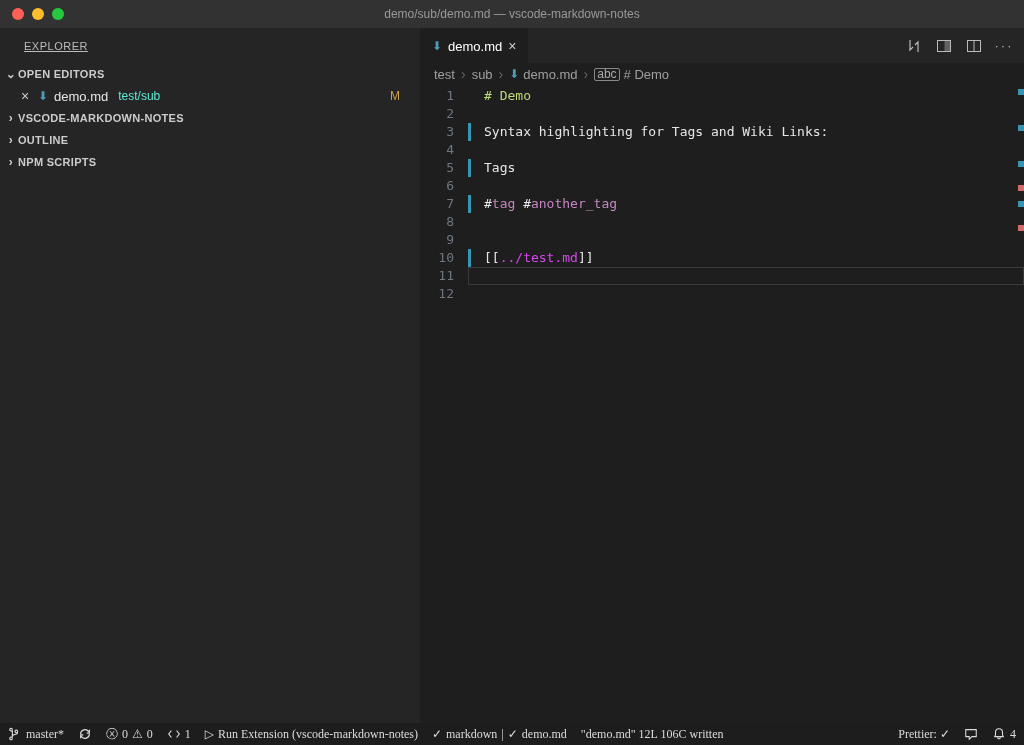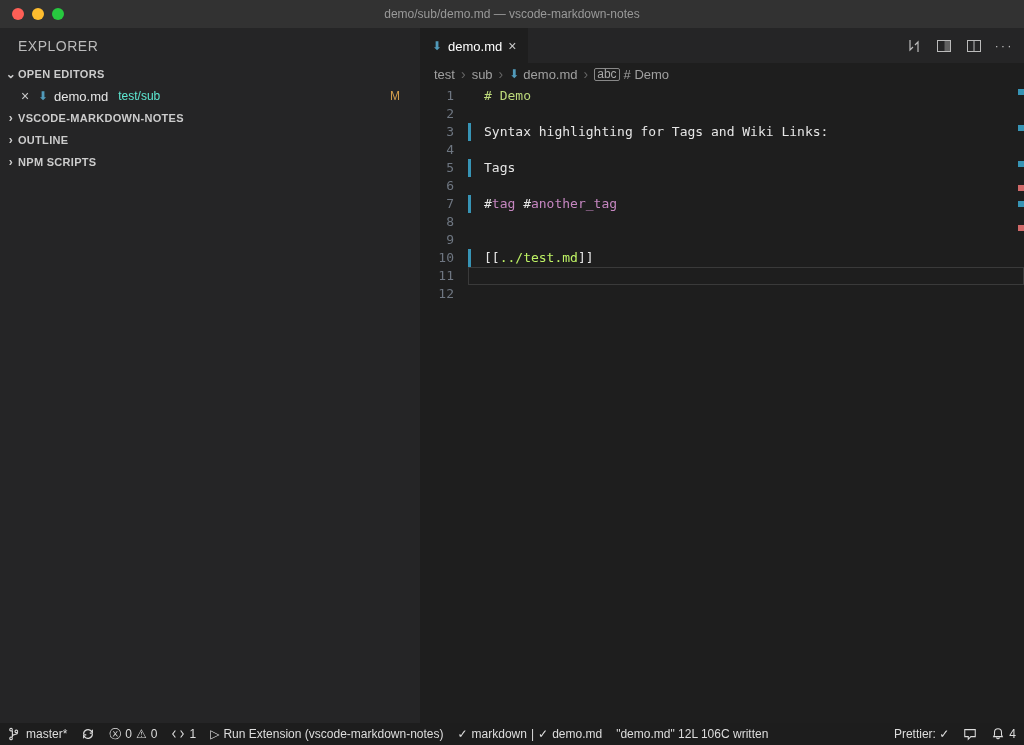--- a/index.html
+++ b/index.html
@@ -23,21 +23,21 @@
 .traffic-lights { display: flex; gap: 8px; padding-left: 12px; }
 .dot { width: 12px; height: 12px; border-radius: 50%; }
 .dot.red { background: #ff5f56; }
 .dot.yellow { background: #ffbd2e; }
 .dot.green { background: #27c93f; }
 .title { position:absolute; left:0; right:0; text-align:center; font-size:12px; color:#999; pointer-events:none; }
 
 .main-area { flex:1; display:flex; min-height:0; }
 
 .sidebar { width: 420px; background:#252526; display:flex; flex-direction:column; color:#ccc; }
-.sidebar-title { height:35px; display:flex; align-items:center; padding:0 18px; font-size:14px; color:#bbb; letter-spacing:0.5px; }
+.sidebar-title { height:35px; display:flex; align-items:center; padding:0 24px; font-size:11px; color:#bbb; letter-spacing:0.5px;text-decoration:underline; }
 .section-header { height:22px; display:flex; align-items:center; font-size:11px; font-weight:700; letter-spacing:0.3px; padding:0 4px; cursor:pointer; }
 .section-header .chev { width:14px; text-align:center; font-size:12px; color:#ccc; }
 .open-editor-row { height:22px; display:flex; align-items:center; padding-left:18px; gap:6px; font-size:13px; position:relative; cursor:pointer; }
 .open-editor-row .close { color:#ccc; font-size:14px; width:14px; text-align:center; }
 .file-icon-md { color:#519aba; font-size:12px; }
 .open-editor-row .fname { color:#e6e6e6; }
 .open-editor-row .fpath { color:#5eead4; font-size:12px; margin-left:4px; }
 .open-editor-row .mod { position:absolute; right:20px; color:#d39e4c; font-size:12px; }
 
 .editor-area { flex:1; background:#1e1e1e; display:flex; flex-direction:column; min-width:0; }
@@ -54,29 +54,29 @@
 .breadcrumb .sym-icon { font-size:12px; border:1px solid #888; padding:0 2px; border-radius:2px; color:#aaa; line-height:11px; }
 
 .code-area { flex:1; display:flex; position:relative; font-family: "SF Mono", Menlo, Consolas, monospace; font-size:13px; line-height:18px; }
 .gutter { width:48px; text-align:right; color:#6e7681; padding-right:14px; padding-top:2px; user-select:none; }
 .gutter div { height:18px; }
 .code { flex:1; padding-top:2px; color:#e6e6e6; position:relative; }
 .code .line { height:18px; white-space:pre; padding-left:16px; position:relative; }
 .diffbar { position:absolute; left:0; top:0; width:3px; height:18px; background:#3794b5; }
 .hl-header { color:#bcd97a; }
 .hl-tag { color:#c586c0; }
-.hl-link { color:#bef264; }
+.hl-link { color:#d946ef; }
 .hl-punc { color:#e6e6e6; }
 .cursor-line { outline:1px solid #3a3a3a; outline-offset:-1px; }
 .minimap { position:absolute; right:0; top:0; width:8px; height:100%; }
 .mm-mark { position:absolute; right:0; width:6px; height:6px; }
 .mm-blue { background:#3794b5; }
 .mm-red { background:#d16969; }
 
-.statusbar { height:22px; background:#1d1d1d; display:flex; align-items:center; font-size:12px; color:#ddd; padding:0 8px; gap:14px; flex-shrink:0; }
+.statusbar { height:22px; background:#1d1d1d; display:flex; align-items:center; font-size:12px; color:#ddd; padding:0 8px; gap:14px; flex-shrink:0;font-family:Liberation Serif, serif; }
 .statusbar .item { display:flex; align-items:center; gap:4px; cursor:pointer; white-space:nowrap; }
 .statusbar .spacer { flex:1; }
 .sb-icon { font-size:12px; display:inline-block; }
 svg { display:block; }
 </style>
 </head>
 <body>
 
 <div class="titlebar">
   <div class="traffic-lights">

